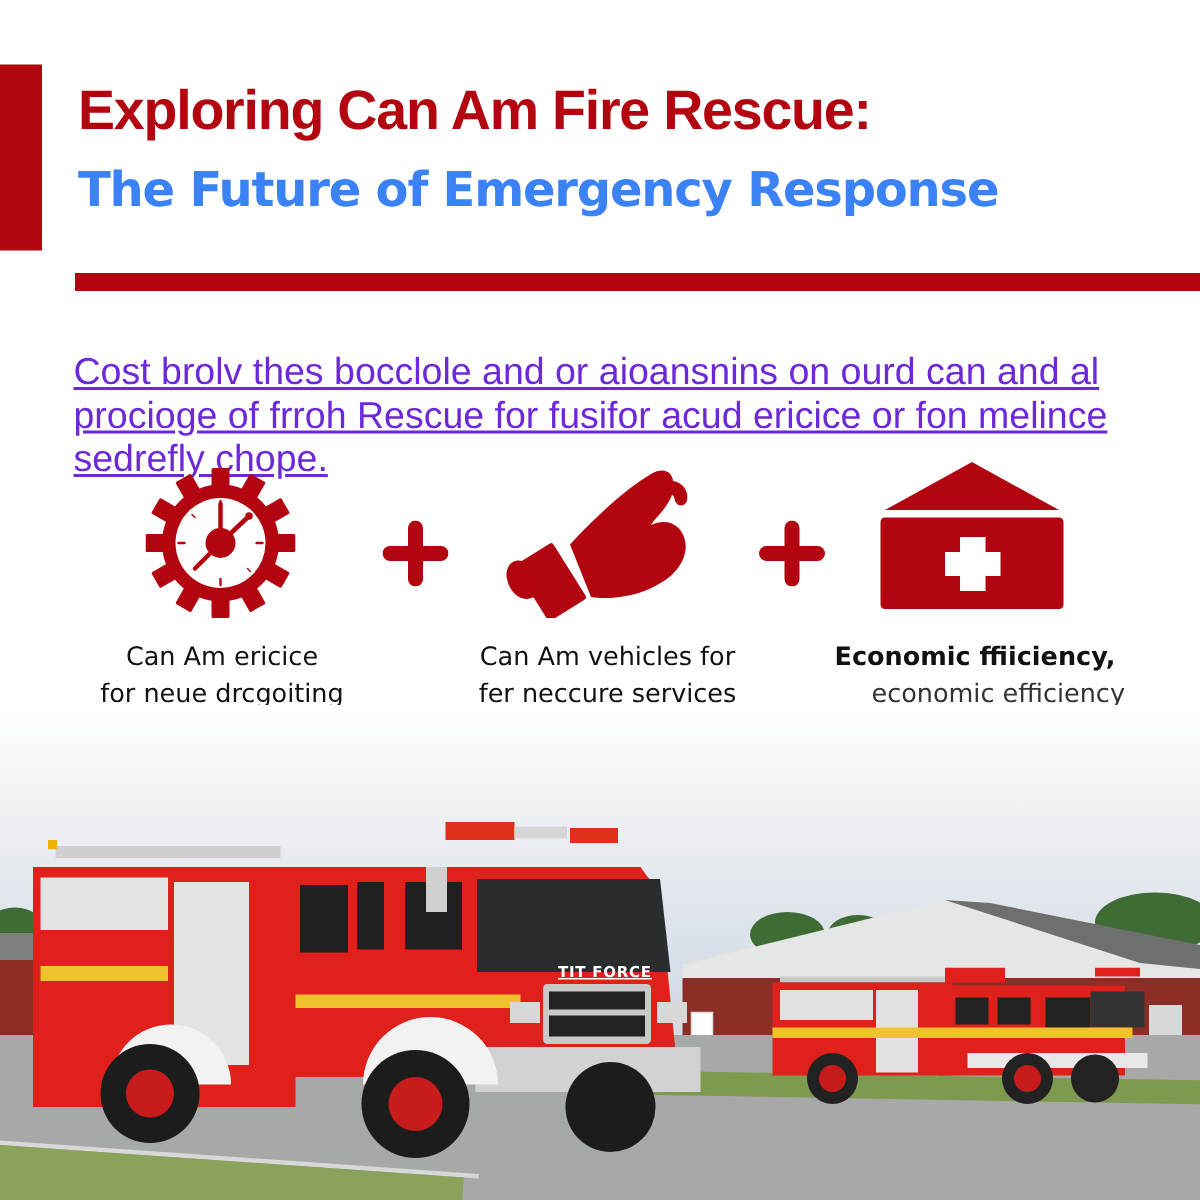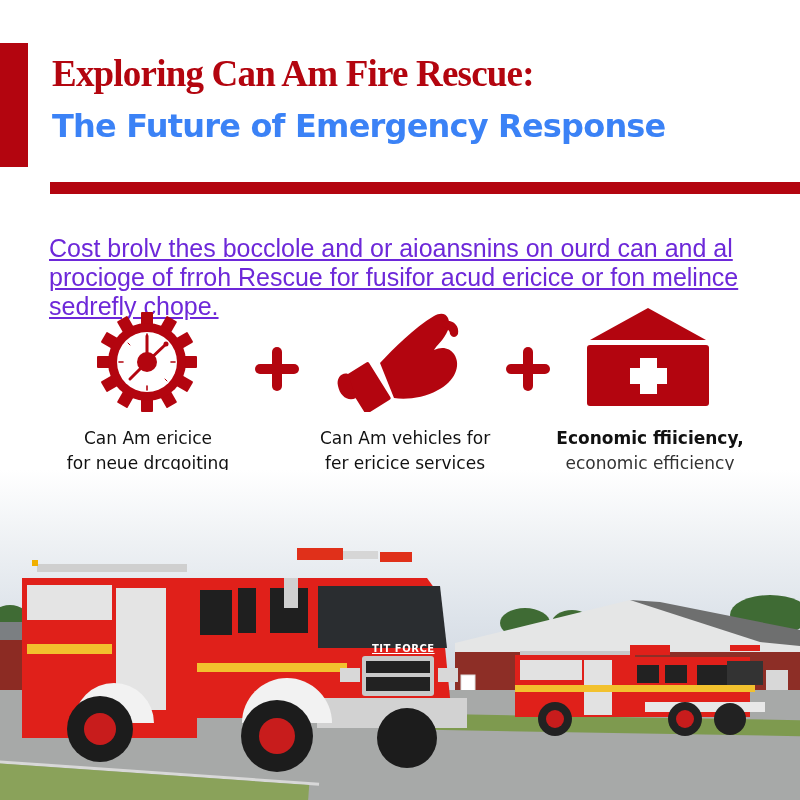--- a/index.html
+++ b/index.html
@@ -7,21 +7,21 @@
     width: 800px; height: 800px; overflow: hidden; position: relative;
     background: #ffffff;
     font-family: "Liberation Sans", sans-serif;
   }
   .accent-bar {
     position: absolute; left: 0; top: 43px; width: 28px; height: 124px;
     background: #b3050f;
   }
   .title {
     position: absolute; left: 52px; top: 52px; margin: 0;
-    font-family: Liberation Serif, serif; font-weight: bold;
+    font-family: Liberation Sans, sans-serif; font-weight: bold;
     font-size: 37px; line-height: 44px; letter-spacing: -0.8px;
     color: #b3050f; white-space: nowrap;
   }
   .subtitle {
     position: absolute; left: 52px; top: 104px; margin: 0;
     font-family: "DejaVu Sans", sans-serif; font-weight: bold;
     font-size: 32px; line-height: 44px; letter-spacing: -0.8px;
     color: #3b82f6; white-space: nowrap;
   }
   .divider {
@@ -36,21 +36,21 @@
   }
   .icon { position: absolute; }
   .plus { position: absolute; width: 44px; height: 44px; }
   .caption {
     position: absolute; text-align: center; margin: 0;
     font-family: "DejaVu Sans", sans-serif; font-size: 17px; line-height: 25px;
     color: #111; white-space: nowrap;
   }
   .caption .line2 { display: block; }
   .caption.cap3 .line1 { font-weight: bold; }
-  .caption.cap3 .line2 { color: #333; }
+  .caption.cap3 .line2 { color: #333; text-align: right; }
 
   
   .scene {
     position: absolute; left: 0; top: 470px; width: 800px; height: 330px; overflow: hidden;
     background: linear-gradient(to bottom, #ffffff 0%, #eef1f4 22%, #dde3ea 45%, #d4dbe3 60%);
   }
   .tree { position: absolute; border-radius: 50%; background: #3f6b34; }
   .road {
     position: absolute; left: 0; top: 220px; width: 800px; height: 110px;
     background: #a7a9a8;
@@ -143,21 +143,21 @@
   <rect x="54" y="51" width="17" height="36" fill="#ffffff"></rect>
   <rect x="44" y="61" width="37" height="16" fill="#ffffff"></rect>
 </svg>
 
 <p class="caption" style="left:58px;top:426px;width:180px">
   <span class="line1">Can Am ericice</span>
   <span class="line2">for neue drcgoiting</span>
 </p>
 <p class="caption" style="left:305px;top:426px;width:200px">
   <span class="line1">Can Am vehicles for</span>
-  <span class="line2">fer ericice services</span>
+  <span class="line2">fer neccure services</span>
 </p>
 <p class="caption cap3" style="left:550px;top:426px;width:200px">
   <span class="line1">Economic ffiiciency,</span>
   <span class="line2">economic efficiency</span>
 </p>
 
 <div class="scene">
   <div class="tree" style="left:-10px;top:135px;width:40px;height:30px"></div>
   <div class="tree" style="left:500px;top:138px;width:50px;height:30px"></div>
   <div class="tree" style="left:552px;top:140px;width:40px;height:25px"></div>

